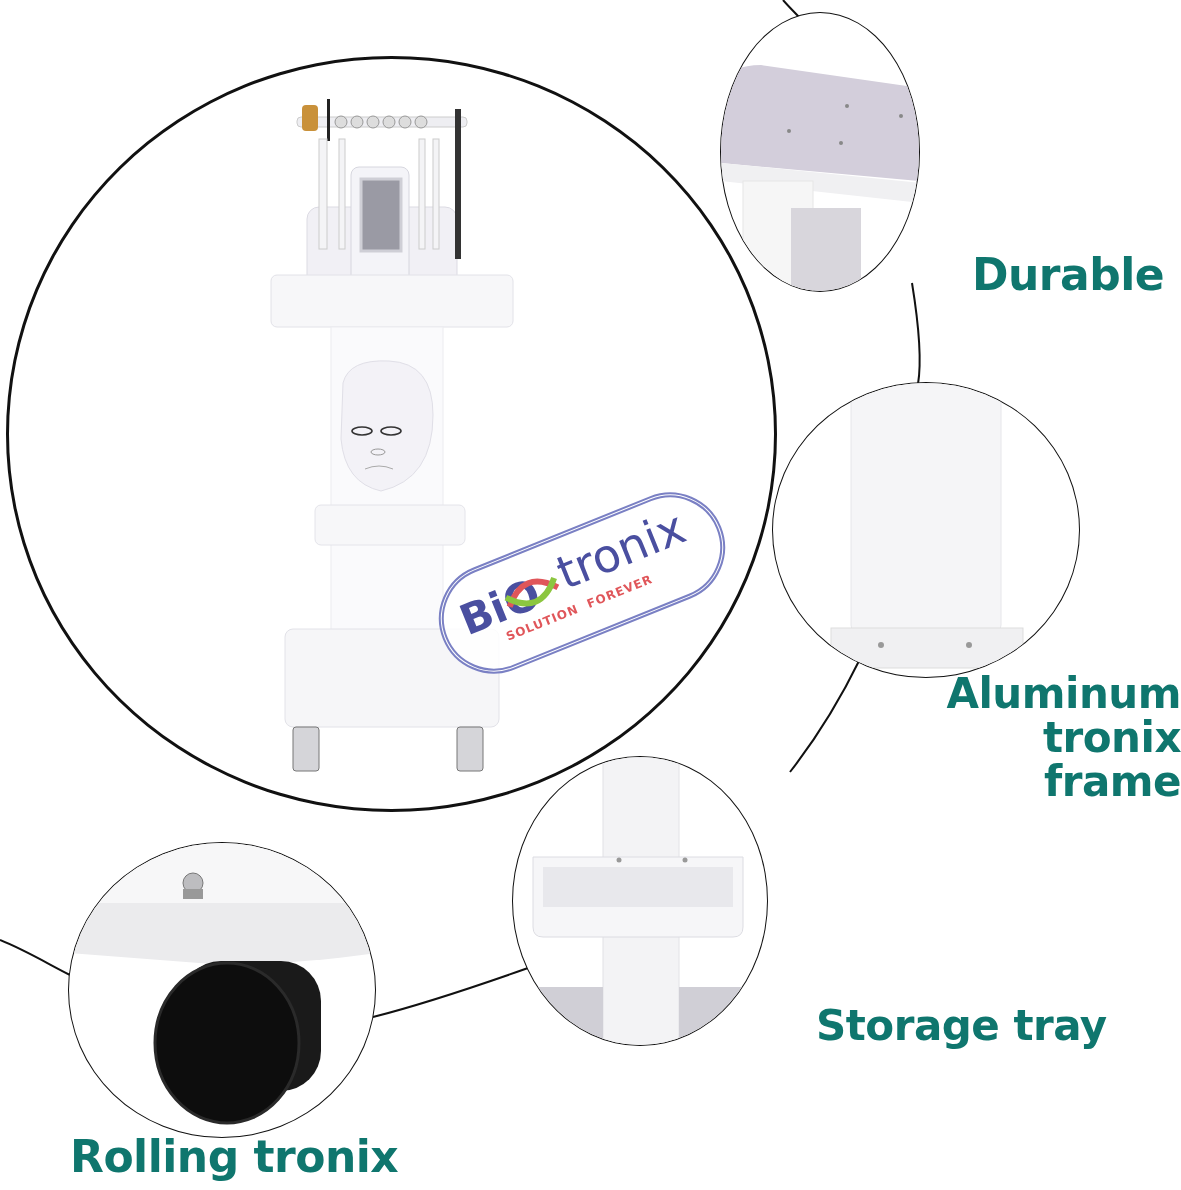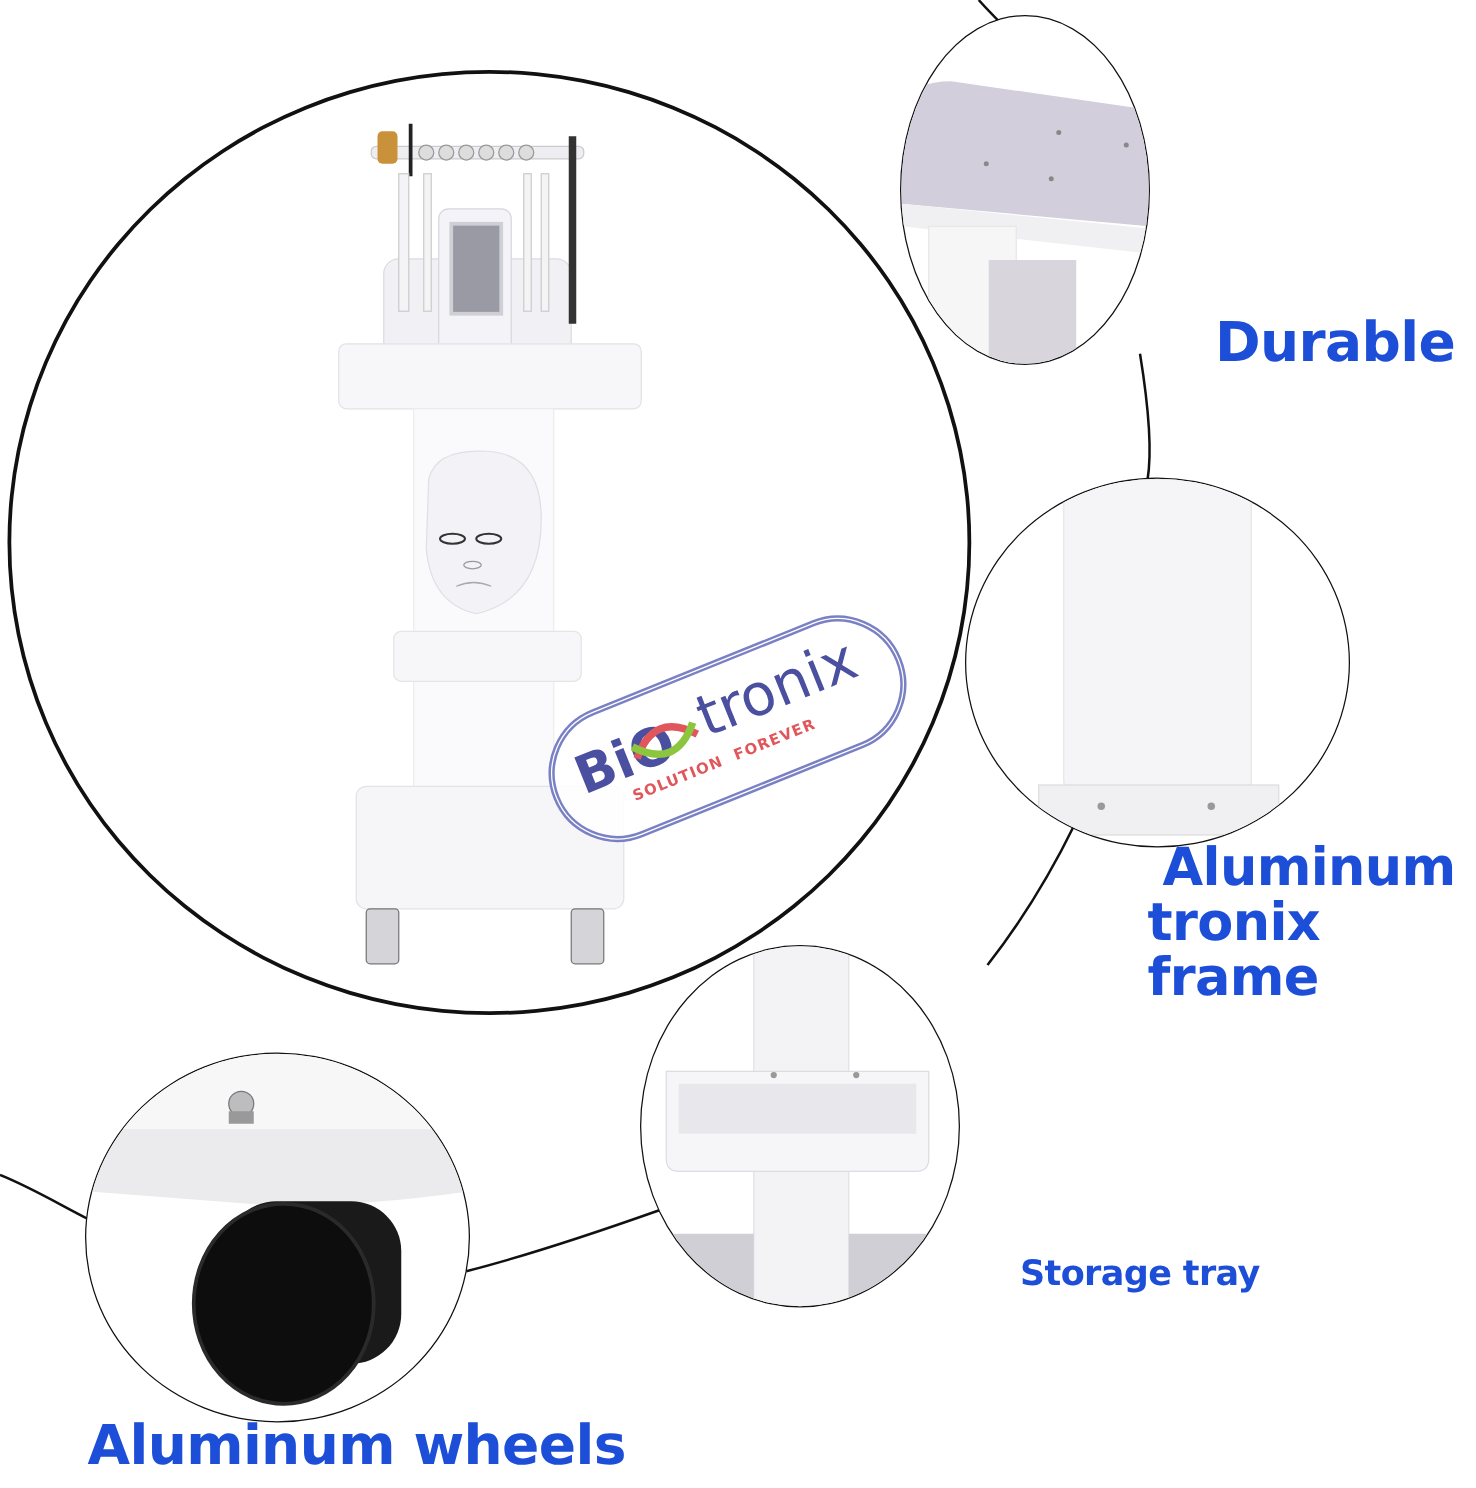--- a/index.html
+++ b/index.html
@@ -1,19 +1,19 @@
 <!DOCTYPE html>
 <html><head>
 <meta charset="utf-8">
 <style>
   html, body { margin:0; padding:0; background:#ffffff; }
   body { width:1181px; height:1190px; position:relative; overflow:hidden; font-family:"Liberation Sans", sans-serif; }
   .abs { position:absolute; }
   svg.lines { position:absolute; left:0; top:0; }
-  .label { position:absolute; font-family:"DejaVu Sans", sans-serif; font-weight:bold; color:#1d4ed8; line-height:1.05; letter-spacing:-0.5px; }
+  .label { position:absolute; font-family:"DejaVu Sans", sans-serif; font-weight:bold; color:#0f766e; line-height:1.05; letter-spacing:-0.5px; }
   .circle { position:absolute; border-radius:50%; overflow:hidden; background:#ffffff; border:1.5px solid #111; box-sizing:border-box; }
   .circle.big { border-width:3px; }
 </style>
 </head>
 <body>
 
 <svg class="lines" width="1181" height="1190">
   <path d="M783,0 C790,8 800,18 808,26" stroke="#111" stroke-width="2" fill="none"></path>
   <path d="M912,283 C918,320 922,360 918,384" stroke="#111" stroke-width="2" fill="none"></path>
   <path d="M860,659 C840,700 815,740 790,772" stroke="#111" stroke-width="2" fill="none"></path>
@@ -99,45 +99,45 @@
 </div>
 
 <div class="circle" style="left:772px; top:382px; width:308px; height:296px;">
   <svg width="308" height="296" viewBox="0 0 308 296">
     <rect x="78" y="0" width="150" height="250" rx="8" fill="#f5f5f7" stroke="#e6e6ea"></rect>
     <rect x="58" y="245" width="192" height="40" fill="#f0f0f2" stroke="#ddd"></rect>
     <circle cx="108" cy="262" r="3" fill="#999"></circle>
       <circle cx="196" cy="262" r="3" fill="#999"></circle>
   </svg>
 </div>
-<div class="label" style="left:930px; top:672px; font-size:42px; text-align:left;">
+<div class="label" style="left:930px; top:672px; font-size:42px; text-align:right;">
   <div>Aluminum</div>
   <div style="margin-left:-12px;">tronix frame</div>
 </div>
 
 <div class="circle" style="left:512px; top:756px; width:256px; height:290px;">
   <svg width="256" height="290" viewBox="0 0 256 290">
     <rect x="90" y="0" width="76" height="290" fill="#f3f3f5" stroke="#e2e2e6"></rect>
     <path d="M20,100 L230,100 L230,170 Q230,180 220,180 L30,180 Q20,180 20,170 Z" fill="#f6f6f8" stroke="#dcdce2"></path>
     <rect x="30" y="110" width="190" height="40" fill="#e8e8ec"></rect>
     <path d="M0,230 L90,230 L90,290 L0,290 Z" fill="#d0cfd6"></path>
     <path d="M166,230 L256,230 L256,290 L166,290 Z" fill="#d0cfd6"></path>
     <circle cx="106" cy="103" r="2.5" fill="#999"></circle>
       <circle cx="172" cy="103" r="2.5" fill="#999"></circle>
   </svg>
 </div>
-<div class="label" style="left:816px; top:1004px; font-size:28px;">
+<div class="label" style="left:816px; top:1004px; font-size:42px;">
   <div>Storage tray</div>
 </div>
 
 <div class="circle" style="left:68px; top:842px; width:308px; height:296px;">
   <svg width="308" height="296" viewBox="0 0 308 296">
     <path d="M0,60 L308,60 L308,110 Q200,125 130,120 L0,110 Z" fill="#ebebed"></path>
     <path d="M0,0 L308,0 L308,60 L0,60 Z" fill="#f7f7f8"></path>
     <circle cx="124" cy="40" r="10" fill="#bdbdc0" stroke="#777"></circle>
     <rect x="114" y="46" width="20" height="10" fill="#999"></rect>
     <rect x="112" y="118" width="140" height="130" rx="40" fill="#1a1a1a"></rect>
     <ellipse cx="158" cy="200" rx="72" ry="80" fill="#0d0d0d" stroke="#2a2a2a" stroke-width="3"></ellipse>
   </svg>
 </div>
 <div class="label" style="left:70px; top:1134px; font-size:44px;">
-  <div>Aluminum wheels</div>
+  <div>Rolling tronix</div>
 </div>
 
 </body></html>

